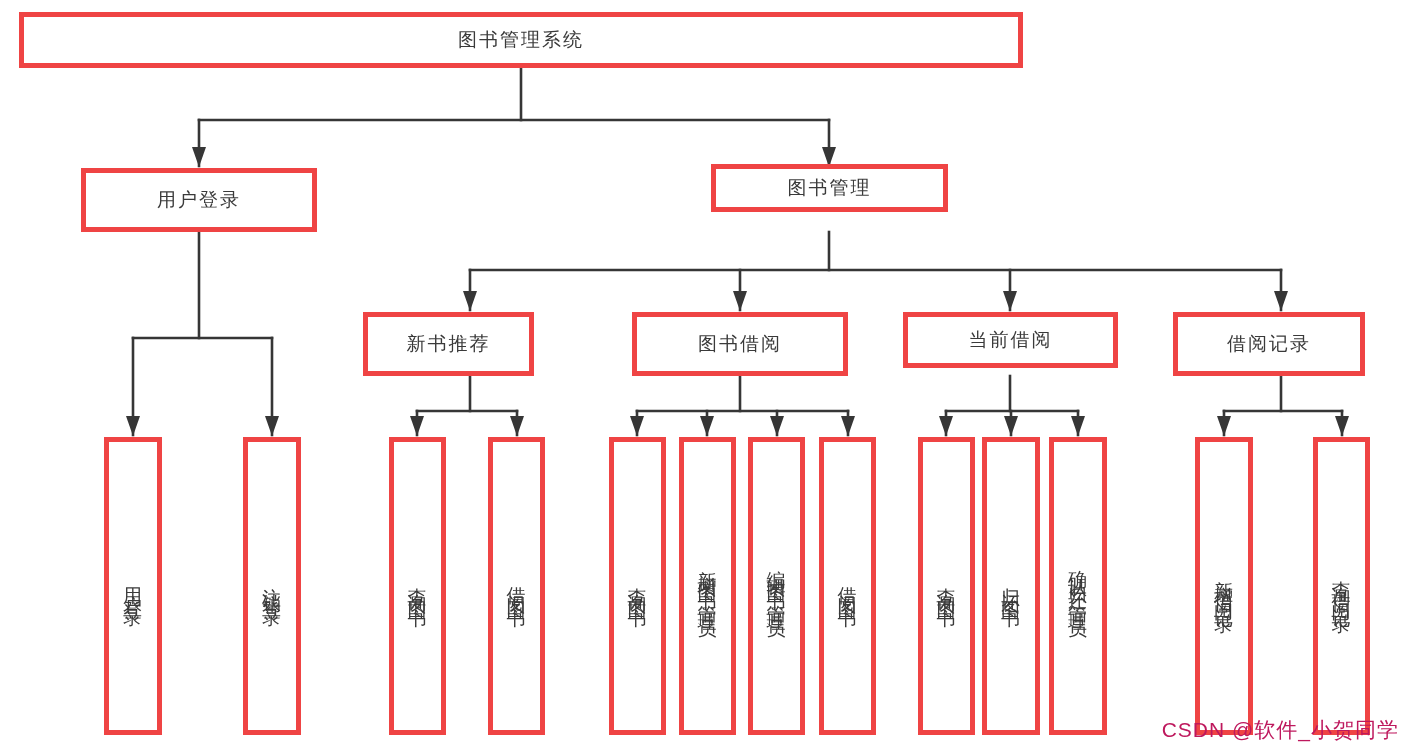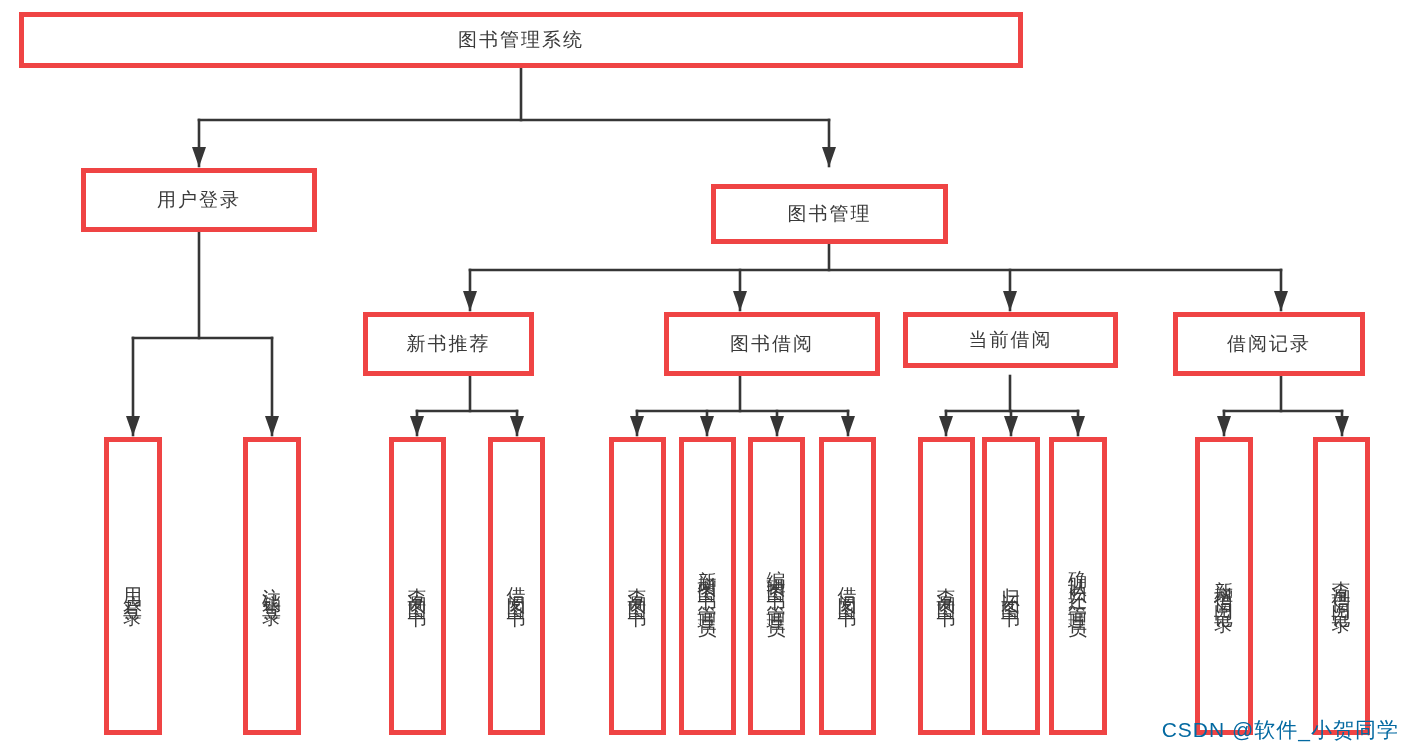--- a/index.html
+++ b/index.html
@@ -41,21 +41,21 @@
     letter-spacing: 7px;
     line-height: 1;
     white-space: nowrap;
   }
   .watermark {
     position: absolute;
     right: 6px;
     bottom: 3px;
     font-size: 21px;
     letter-spacing: 1px;
-    color: #0369a1;
+    color: #be185d;
     z-index: 5;
     white-space: nowrap;
   }
 </style>
 </head>
 <body>
 
 <div class="canvas">
 
   <svg class="connector-layer" viewBox="0 0 1405 747" xmlns="http://www.w3.org/2000/svg">
@@ -120,28 +120,28 @@
     </g>
   </svg>
 
   <div class="node" style="left:19px; top:12px; width:1004px; height:56px;">
     <span class="h-label">图书管理系统</span>
   </div>
 
   <div class="node" style="left:81px; top:168px; width:236px; height:64px;">
     <span class="h-label">用户登录</span>
   </div>
-  <div class="node" style="left:711px; top:184px; width:237px; height:60px;">
+  <div class="node" style="left:711px; top:164px; width:237px; height:48px;">
     <span class="h-label">图书管理</span>
   </div>
 
   <div class="node" style="left:363px; top:312px; width:171px; height:64px;">
     <span class="h-label">新书推荐</span>
   </div>
-  <div class="node" style="left:632px; top:312px; width:216px; height:64px;margin-left:32px;">
+  <div class="node" style="left:632px; top:312px; width:216px; height:64px;">
     <span class="h-label">图书借阅</span>
   </div>
   <div class="node" style="left:903px; top:312px; width:215px; height:56px;">
     <span class="h-label">当前借阅</span>
   </div>
   <div class="node" style="left:1173px; top:312px; width:192px; height:64px;">
     <span class="h-label">借阅记录</span>
   </div>
 
   <div class="node leaf" style="left:104px; top:437px; width:58px; height:298px;">

